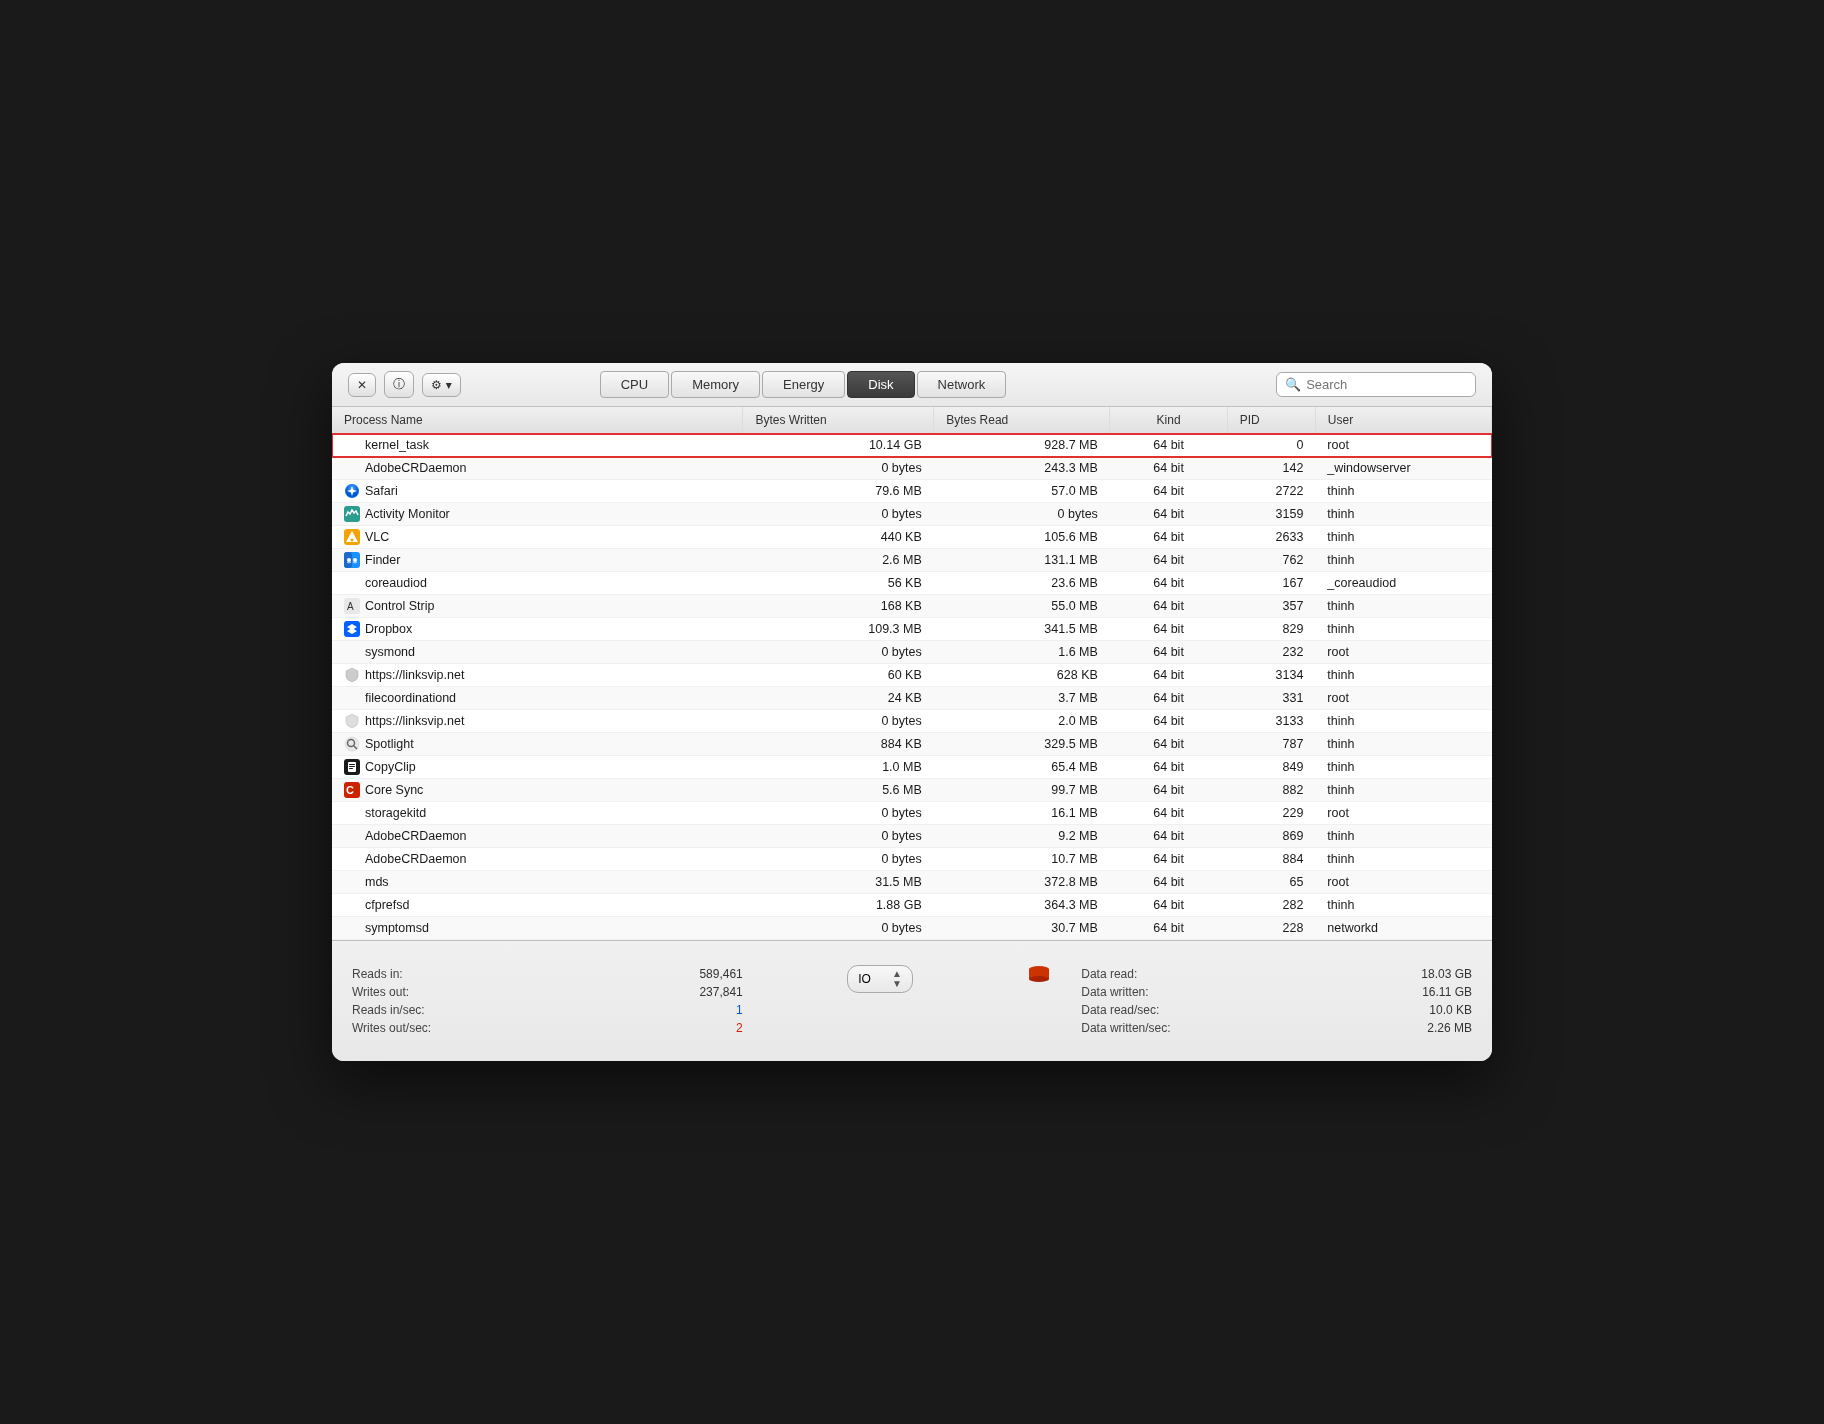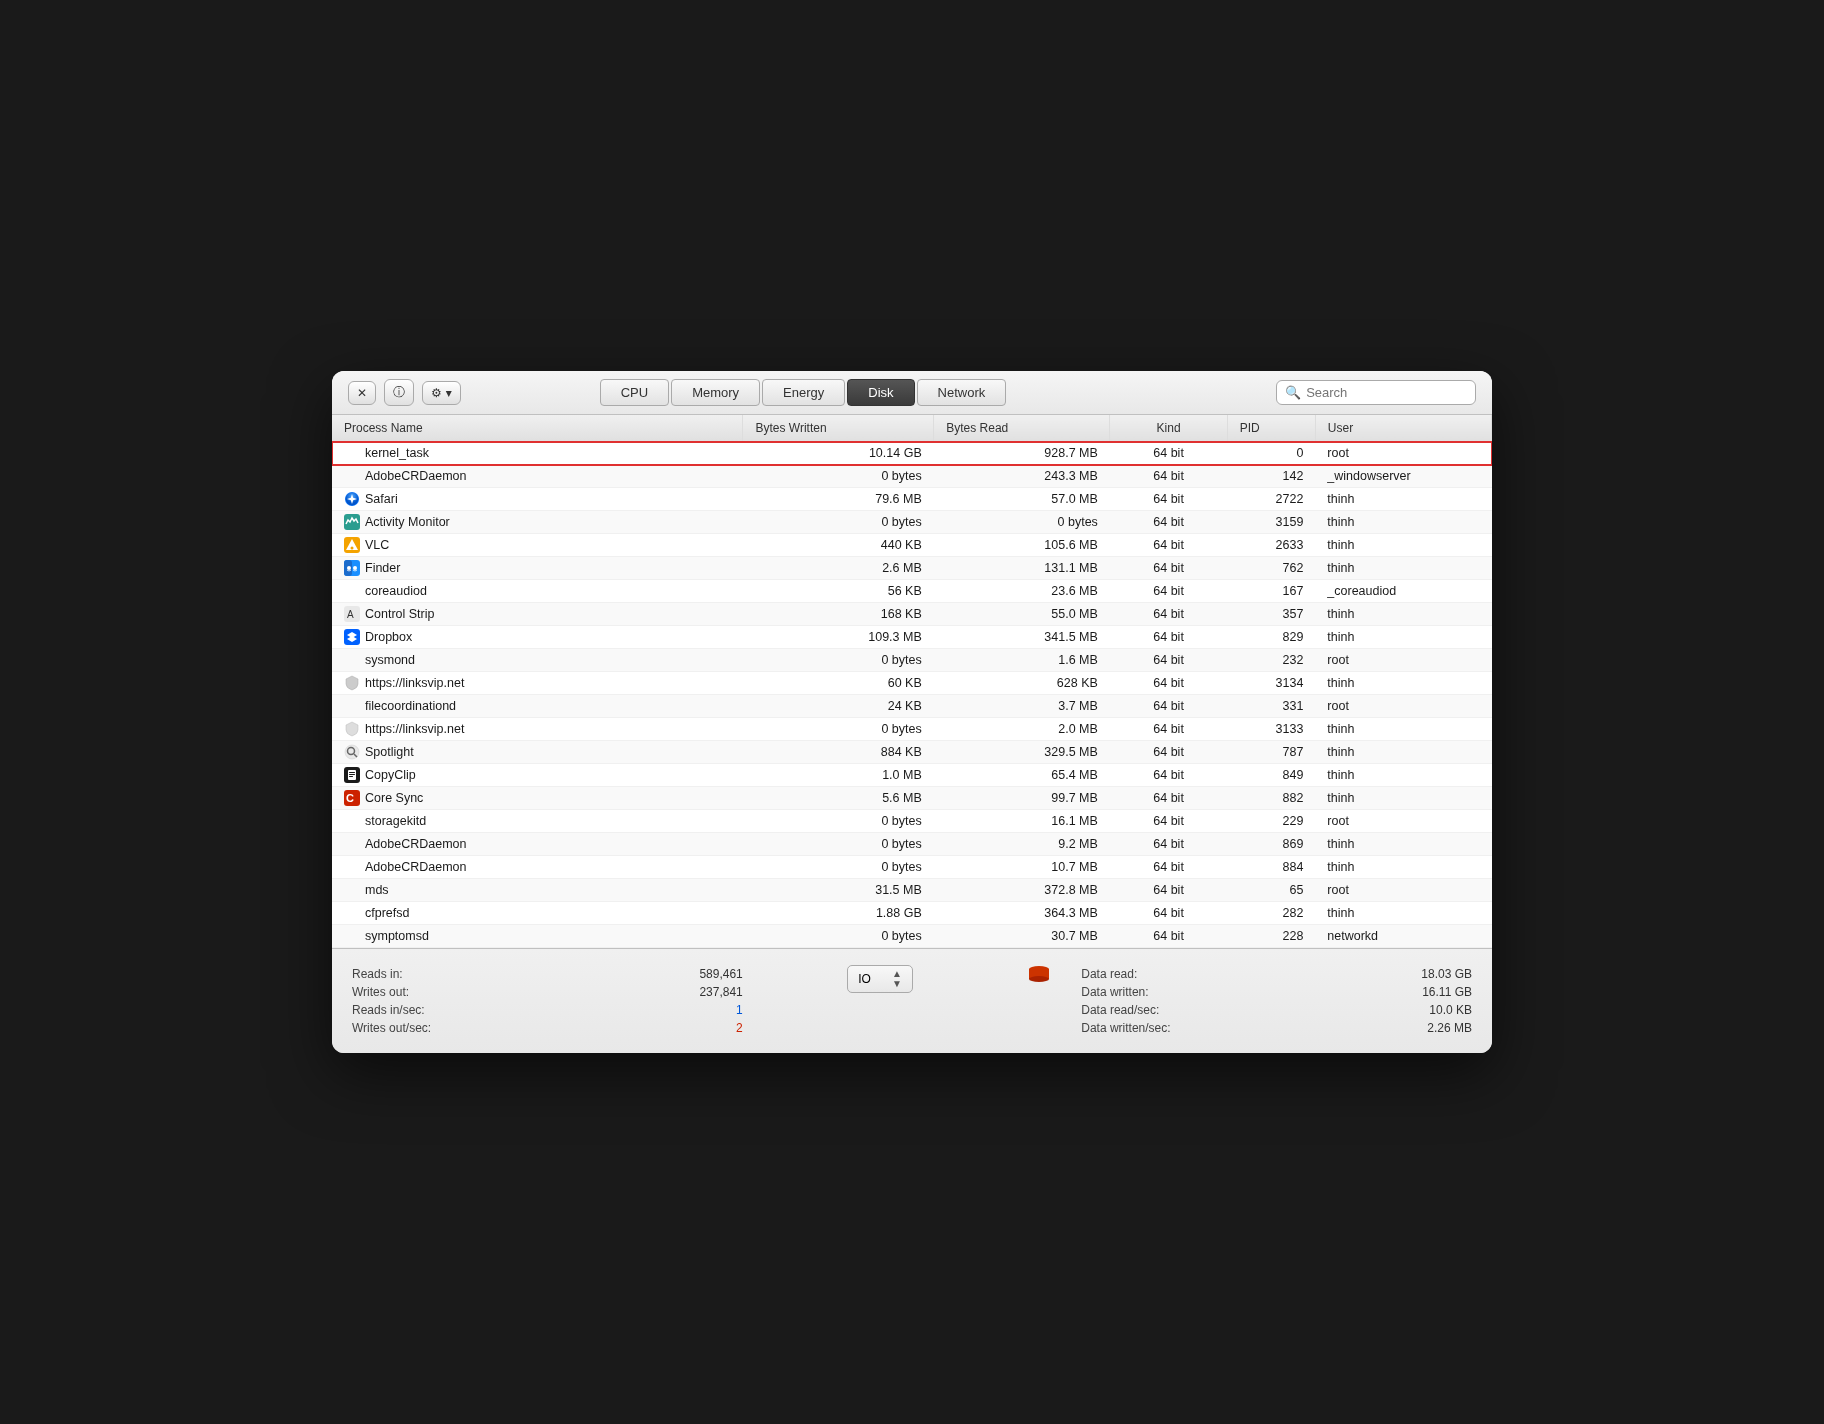--- a/index.html
+++ b/index.html
@@ -138,21 +138,21 @@
     }
     td {
       padding: 4px 12px;
       color: #1a1a1a;
       font-size: 12.5px;
     }
     td.right { text-align: right; }
     .footer {
       background: linear-gradient(180deg, #f0f0f0 0%, #e8e8e8 100%);
       border-top: 1px solid #c0c0c0;
-      padding: 16px 20px;
+      padding: 24px 20px;
       display: flex;
       gap: 20px;
       align-items: flex-start;
     }
     .footer-stats {
       flex: 1;
     }
     .footer-stat-row {
       display: flex;
       justify-content: space-between;
@@ -169,21 +169,21 @@
     .footer-io {
       display: flex;
       align-items: center;
       justify-content: center;
       flex: 0.6;
     }
     .io-selector {
       display: flex;
       align-items: center;
       border: 1px solid #aaa;
-      border-radius: 5px;
+      border-radius: 11px;
       background: linear-gradient(180deg, #f8f8f8 0%, #e8e8e8 100%);
       padding: 3px 10px;
       font-size: 12px;
       gap: 21px;
       cursor: pointer;
     }
     .io-arrows { color: #555; font-size: 10px; display: flex; flex-direction: column; line-height: 1; }
     .footer-right-stats {
       flex: 1;
     }

